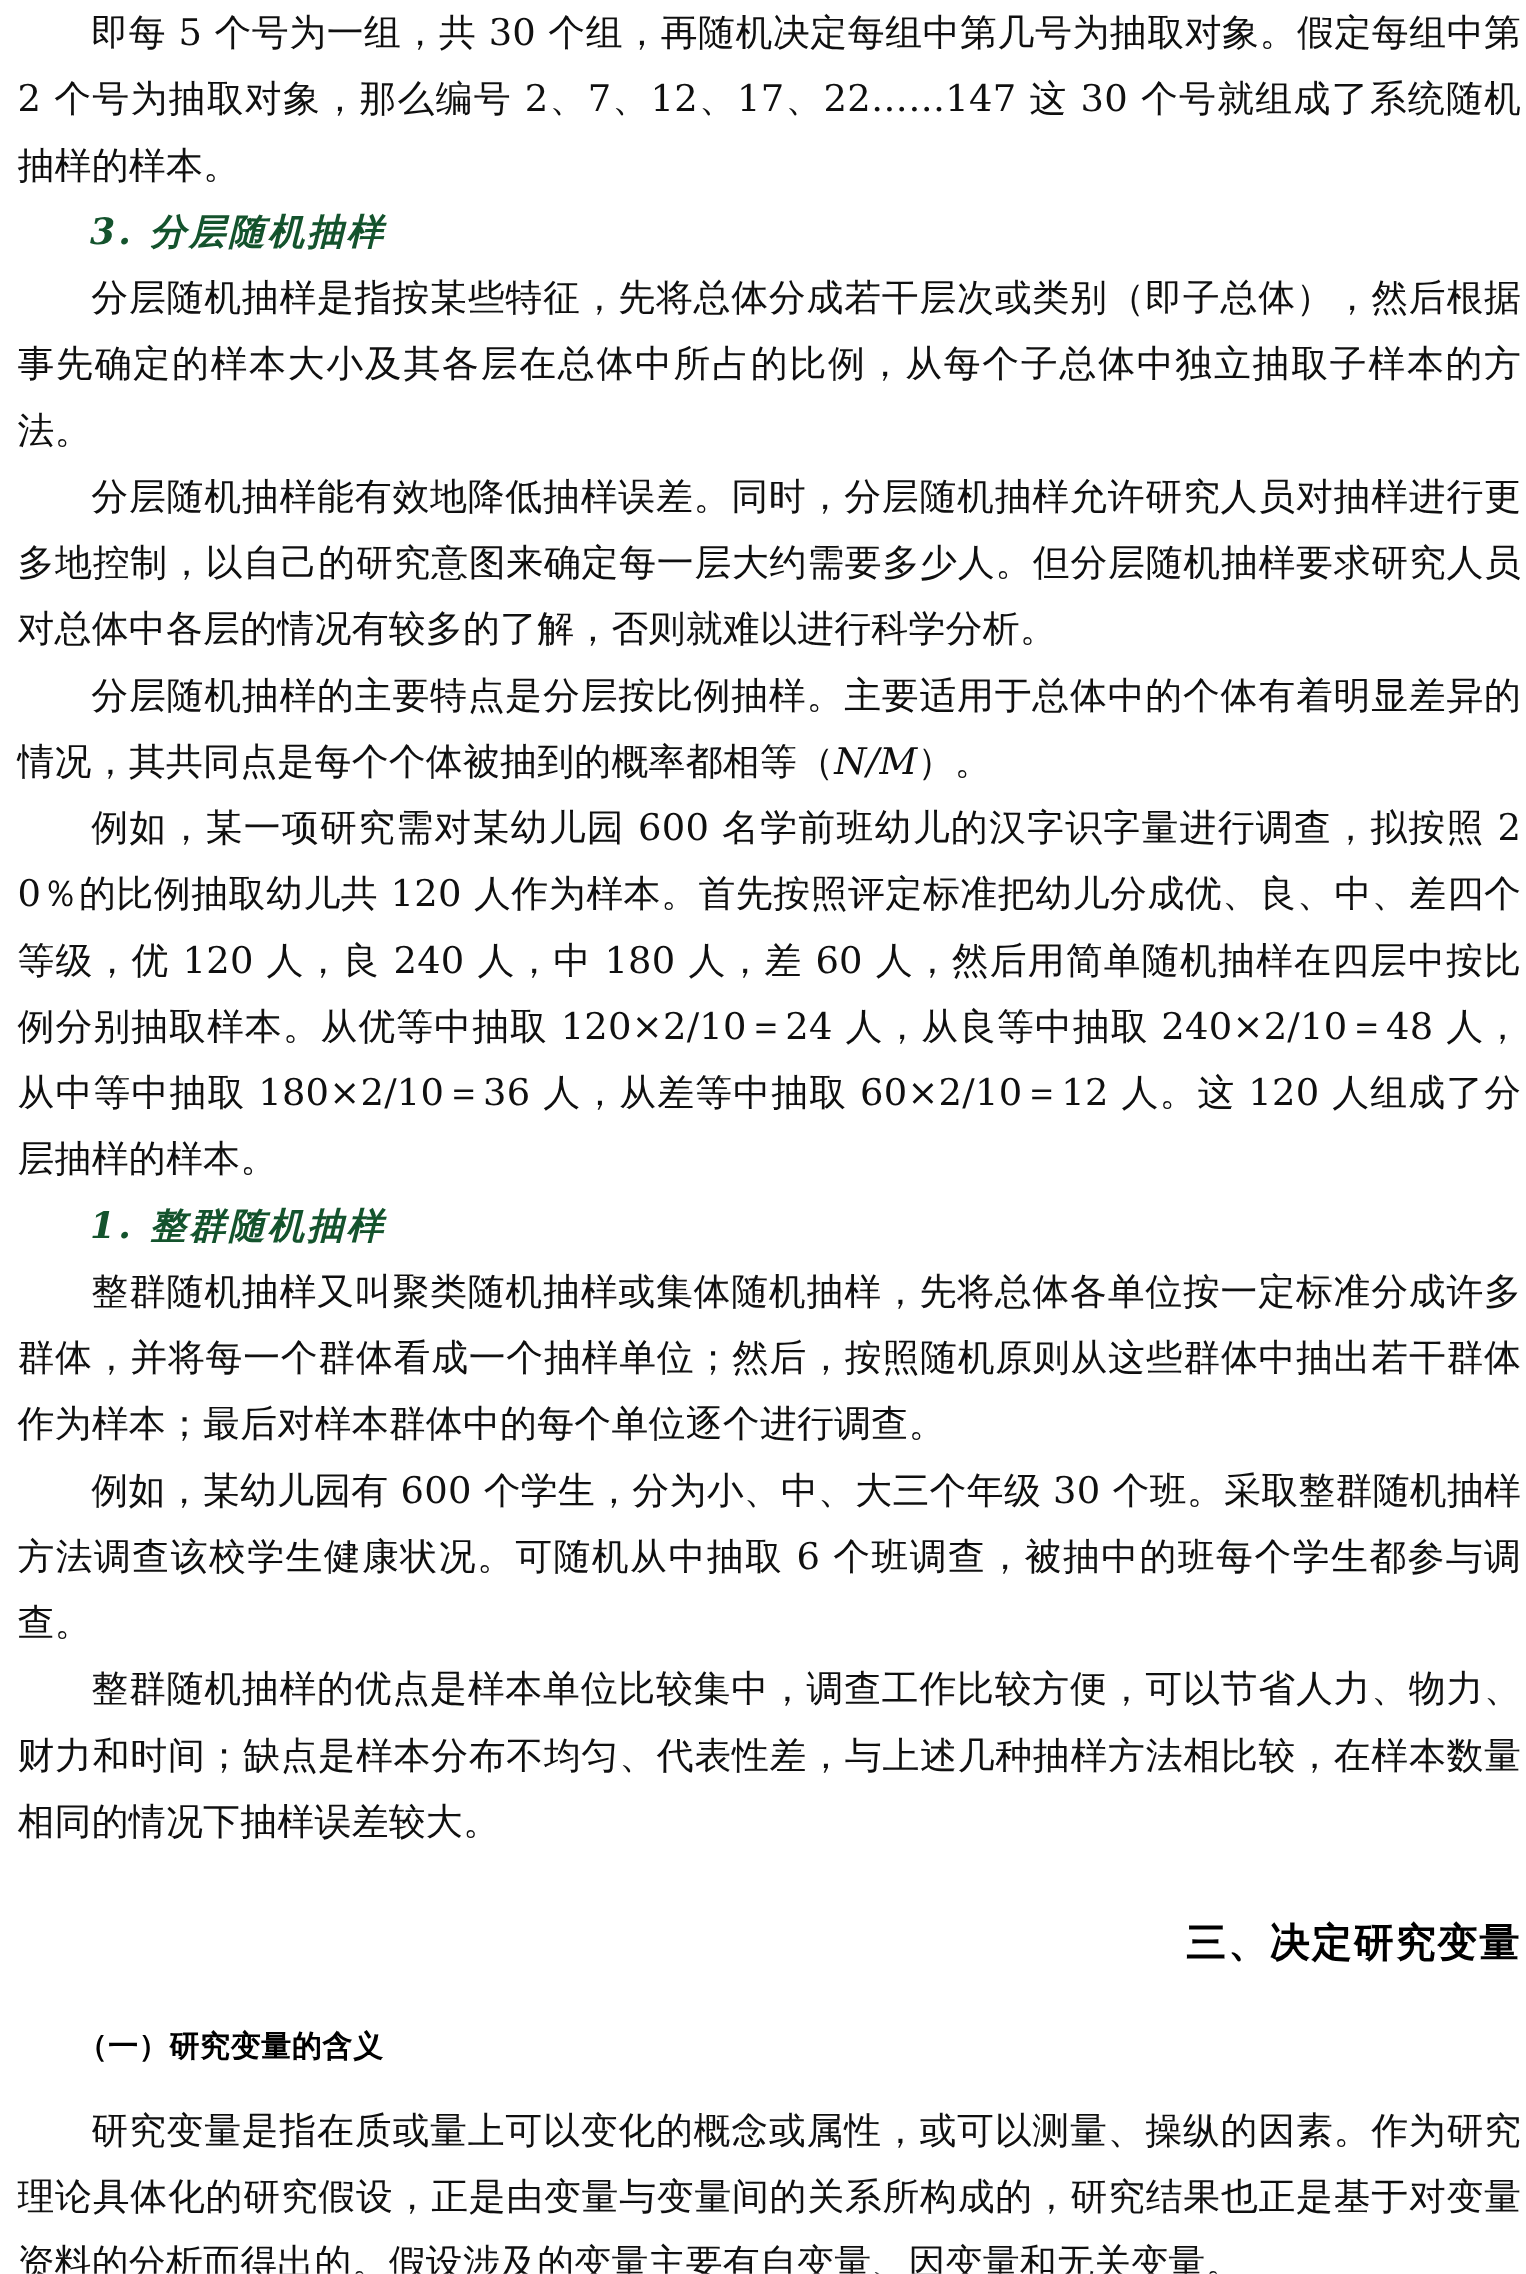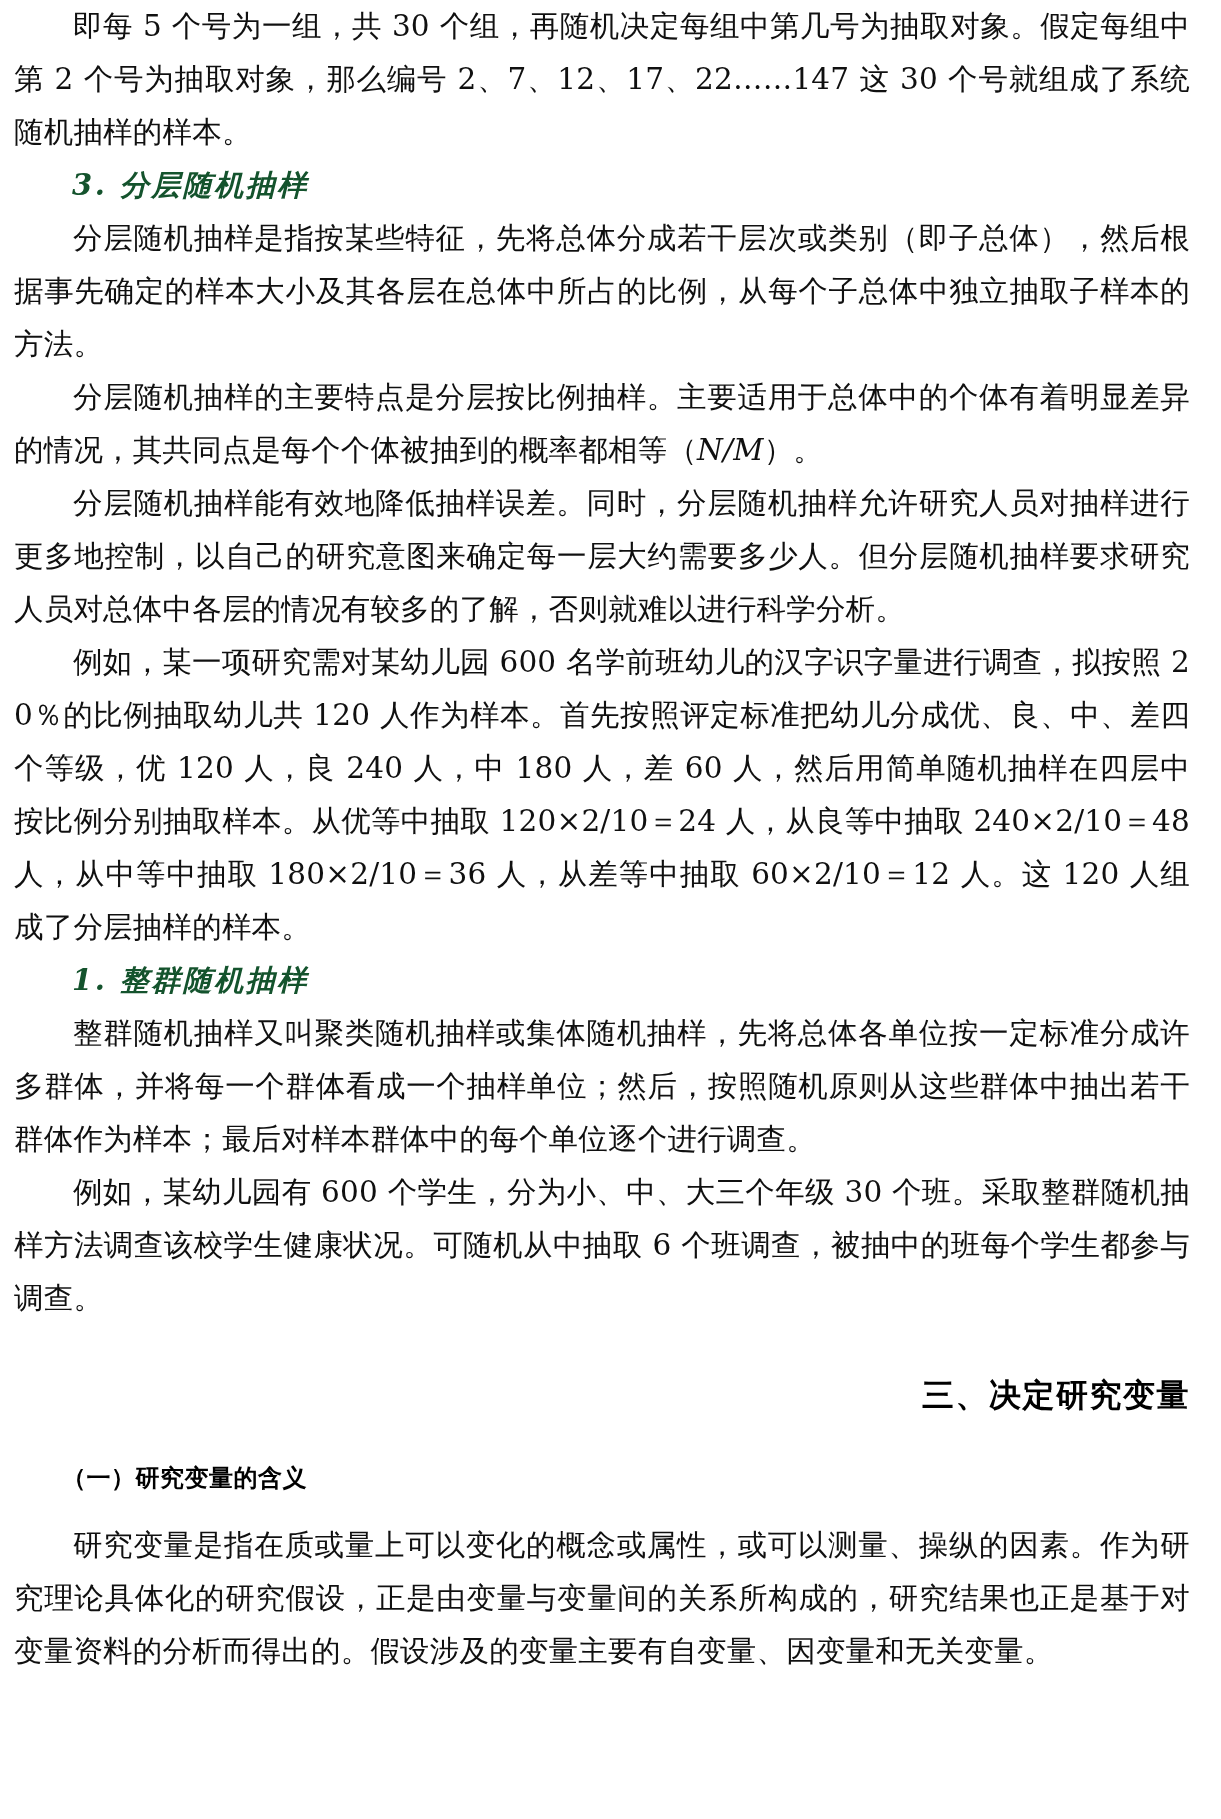--- a/index.html
+++ b/index.html
@@ -15,21 +15,21 @@
     overflow: hidden;
     font-family: "DejaVu Serif", "Liberation Serif", serif;
     color: #111111;
   }
 
   .page {
     position: relative;
     width: 1221px;
     height: 1557px;
     box-sizing: border-box;
-    padding: 0px 31px 0 14px;
+    padding: 0px 4px 0 14px;
     background: #ffffff;
   }
 
   
   .para {
     font-family: "DejaVu Serif", "Liberation Serif", serif;
     font-size: 29.5px;
     line-height: 53px;
     text-align: justify;
     text-justify: inter-character;
@@ -91,32 +91,33 @@
 <body>
 
 <div class="page">
 
   <p class="para">即每 5 个号为一组，共 30 个组，再随机决定每组中第几号为抽取对象。假定每组中第 2 个号为抽取对象，那么编号 2、7、12、17、22……147 这 30 个号就组成了系统随机抽样的样本。</p>
 
   <h3 class="subhead-kai">3. 分层随机抽样</h3>
 
   <p class="para">分层随机抽样是指按某些特征，先将总体分成若干层次或类别（即子总体），然后根据事先确定的样本大小及其各层在总体中所占的比例，从每个子总体中独立抽取子样本的方法。</p>
 
+  <p class="para">分层随机抽样能有效地降低抽样误差。同时，分层随机抽样允许研究人员对抽样进行更多地控制，以自己的研究意图来确定每一层大约需要多少人。但分层随机抽样要求研究人员对总体中各层的情况有较多的了解，否则就难以进行科学分析。</p>
+
   <p class="para"><span>分层随机抽样的主要特点是分层按比例抽样。主要适用于总体中的个体有着明显差异的情况，其共同点是每个个体被抽到的概率都相等（</span><span class="mathvar">N/M</span><span>）。</span></p>
-
-  <p class="para">分层随机抽样能有效地降低抽样误差。同时，分层随机抽样允许研究人员对抽样进行更多地控制，以自己的研究意图来确定每一层大约需要多少人。但分层随机抽样要求研究人员对总体中各层的情况有较多的了解，否则就难以进行科学分析。</p>
 
   <p class="para">例如，某一项研究需对某幼儿园 600 名学前班幼儿的汉字识字量进行调查，拟按照 20％的比例抽取幼儿共 120 人作为样本。首先按照评定标准把幼儿分成优、良、中、差四个等级，优 120 人，良 240 人，中 180 人，差 60 人，然后用简单随机抽样在四层中按比例分别抽取样本。从优等中抽取 120×2/10＝24 人，从良等中抽取 240×2/10＝48 人，从中等中抽取 180×2/10＝36 人，从差等中抽取 60×2/10＝12 人。这 120 人组成了分层抽样的样本。</p>
 
   <h3 class="subhead-kai">1. 整群随机抽样</h3>
 
   <p class="para">整群随机抽样又叫聚类随机抽样或集体随机抽样，先将总体各单位按一定标准分成许多群体，并将每一个群体看成一个抽样单位；然后，按照随机原则从这些群体中抽出若干群体作为样本；最后对样本群体中的每个单位逐个进行调查。</p>
 
   <p class="para">例如，某幼儿园有 600 个学生，分为小、中、大三个年级 30 个班。采取整群随机抽样方法调查该校学生健康状况。可随机从中抽取 6 个班调查，被抽中的班每个学生都参与调查。</p>
 
+  <p class="para">整群随机抽样的优点是样本单位比较集中，调查工作比较方便，可以节省人力、物力、财力和时间；缺点是样本分布不均匀、代表性差，与上述几种抽样方法相比较，在样本数量相同的情况下抽样误差较大。</p>
 
   <div class="gap-lg"></div>
 
   <h2 class="head-l1">三、决定研究变量</h2>
 
   <div class="gap-md"></div>
 
   <h3 class="head-l2">（一）研究变量的含义</h3>
 
   <div class="gap-sm"></div>

